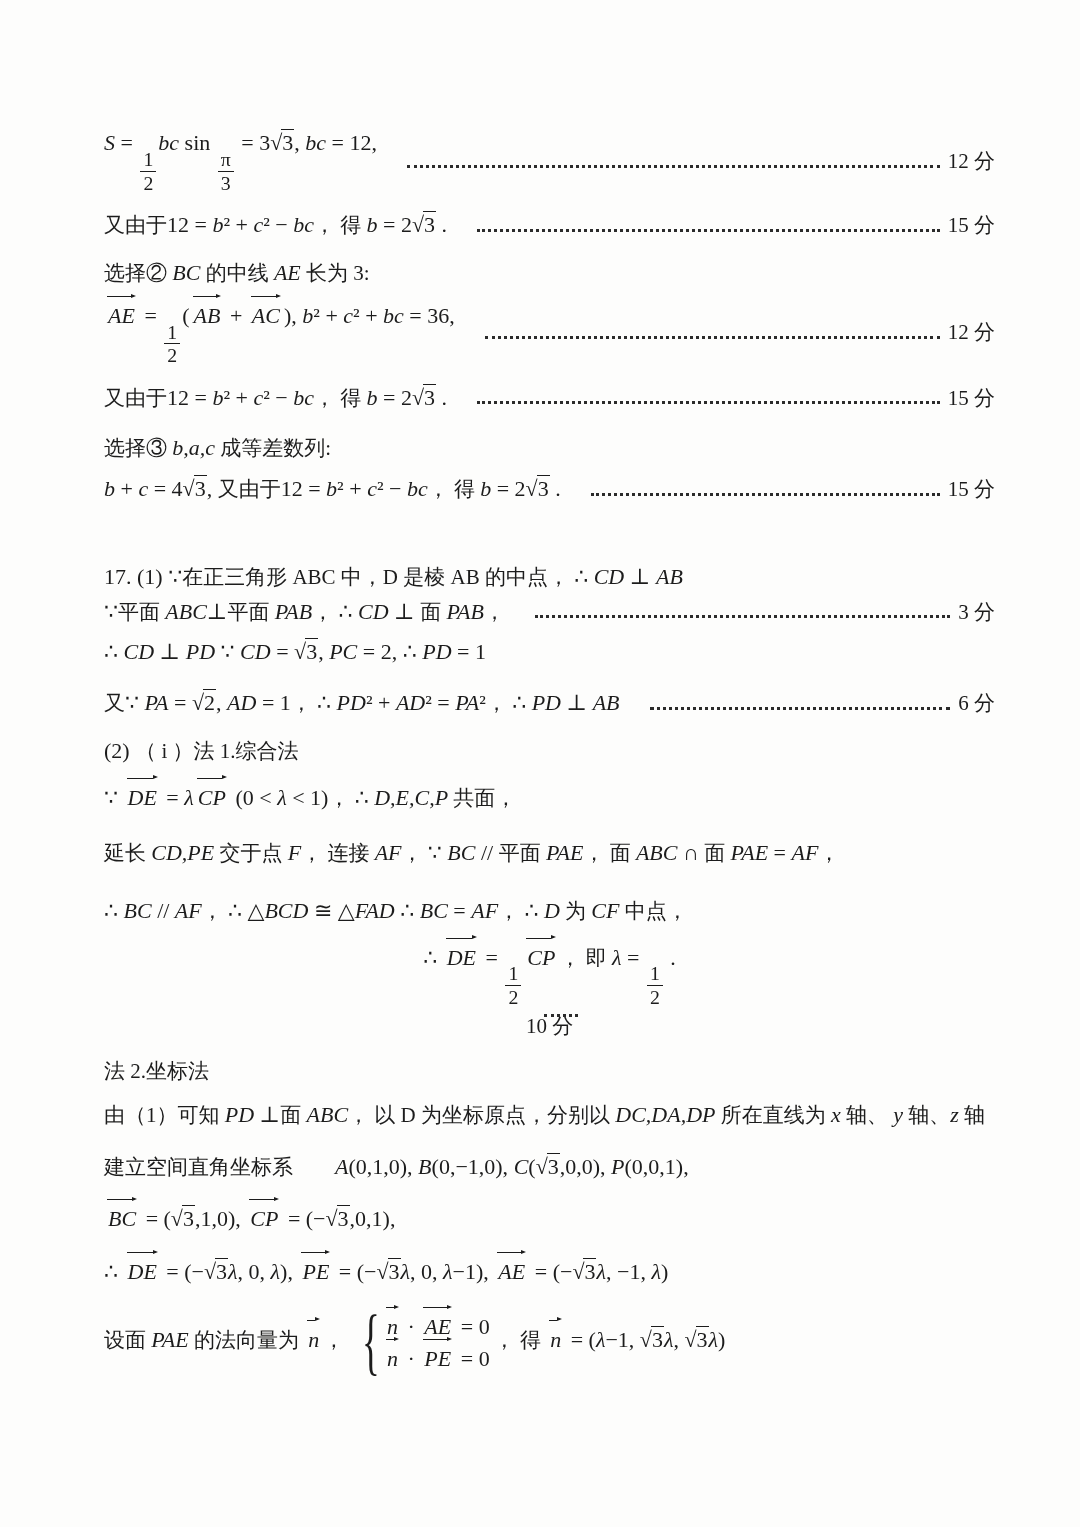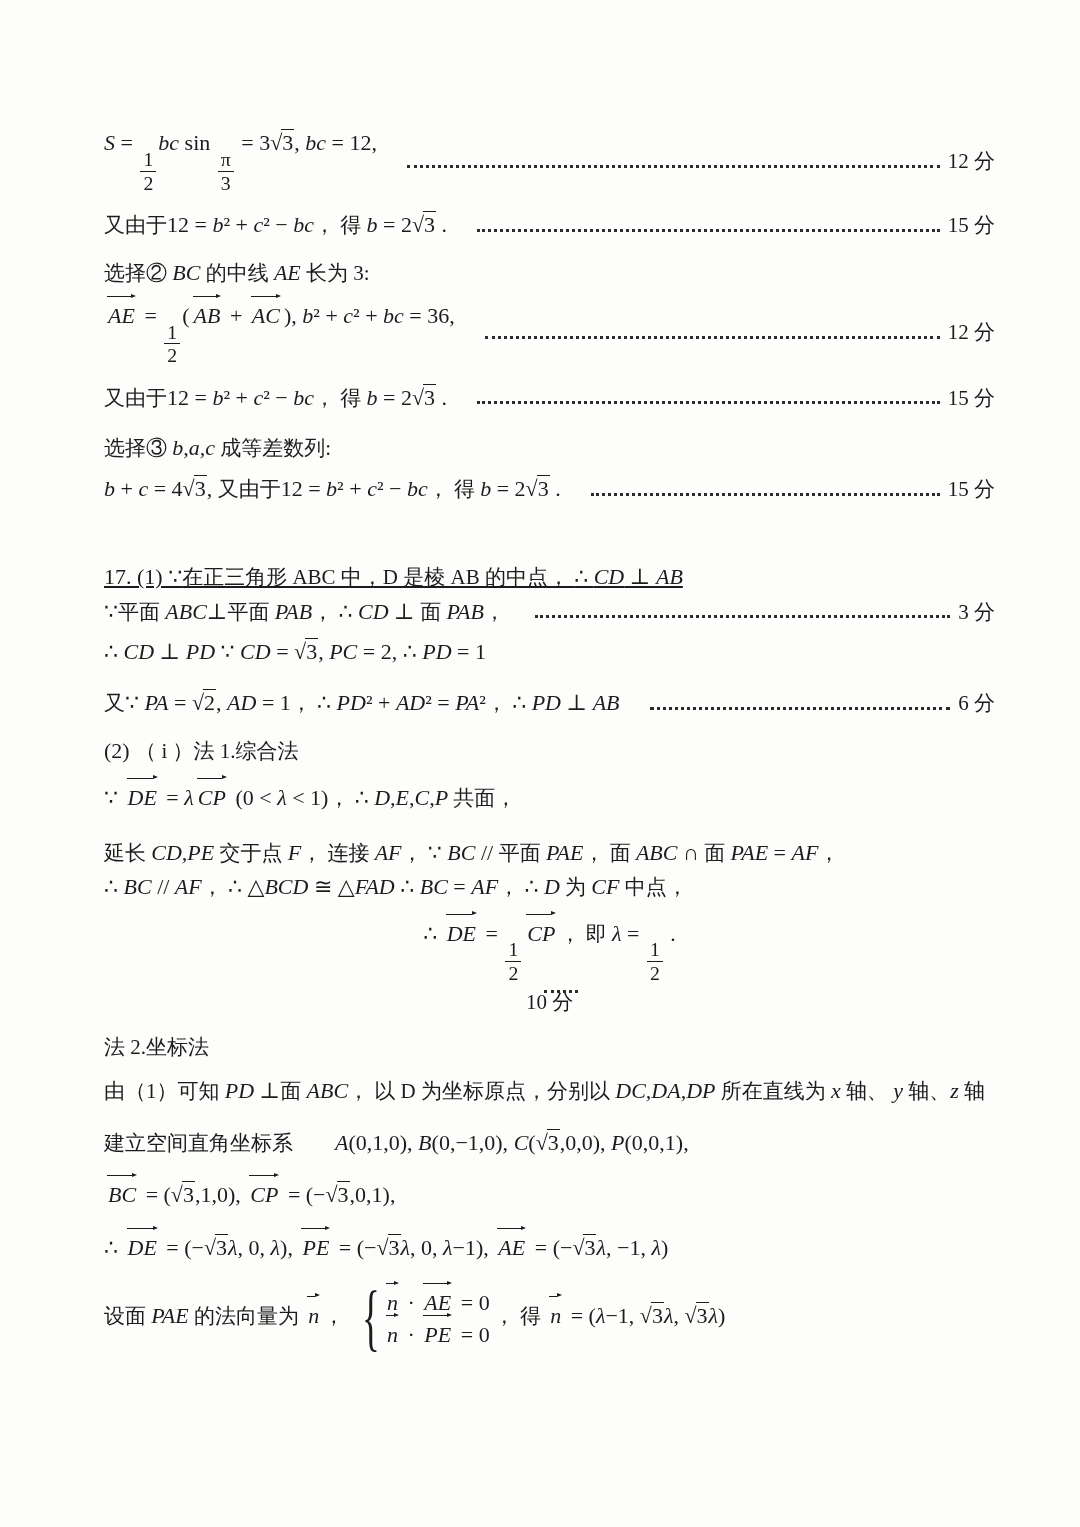--- a/index.html
+++ b/index.html
@@ -40,27 +40,27 @@
   .score{white-space:pre;font-size:21px;}
   
   .mline{margin-bottom:22px;}
   .mline:nth-child(1){margin-bottom:16px;margin-top:2px;}
   .mline:nth-child(2){margin-bottom:18px;}
   .mline:nth-child(3){margin-bottom:10px;}
   .mline:nth-child(4){margin-bottom:16px;}
   .mline:nth-child(5){margin-bottom:20px;}
   .mline:nth-child(6){margin-bottom:12px;}
   .mline:nth-child(7){margin-bottom:58px;text-align:center;}
-  .mline:nth-child(8){margin-bottom:5px;text-decoration:underline;}
+  .mline:nth-child(8){margin-bottom:5px;}
   .mline:nth-child(9){margin-bottom:10px;align-items:center;}
   .mline:nth-child(10){margin-bottom:22px;}
   .mline:nth-child(11){margin-bottom:18px;}
   .mline:nth-child(12){margin-bottom:14px;}
   .mline:nth-child(13){margin-bottom:26px;}
-  .mline:nth-child(14){margin-bottom:4px;}
+  .mline:nth-child(14){margin-bottom:28px;}
   .mline:nth-child(15){margin-bottom:14px;}
   .mline:nth-child(16){margin-bottom:16px;flex-direction:column;}
   .mline:nth-child(17){margin-bottom:14px;}
   .mline:nth-child(18){margin-bottom:22px;}
   .mline:nth-child(19){margin-bottom:20px;}
   .mline:nth-child(20){margin-bottom:20px;}
   .mline:nth-child(21){}
   .mline:nth-child(22){margin-bottom:0;}
 </style>
 </head>

